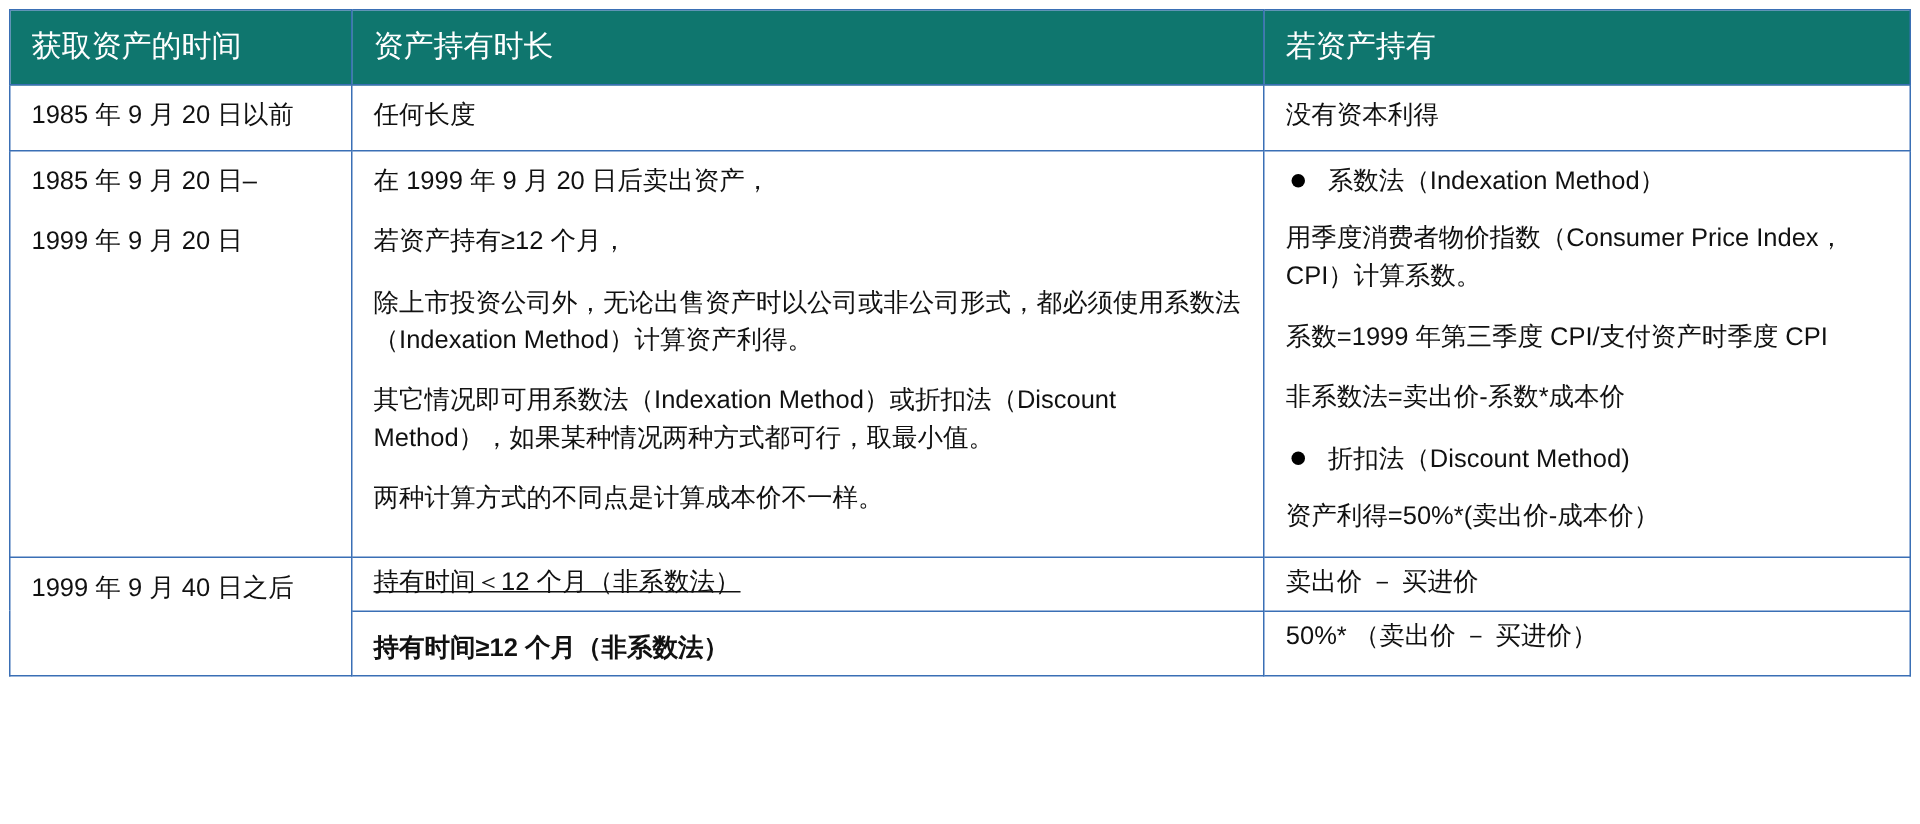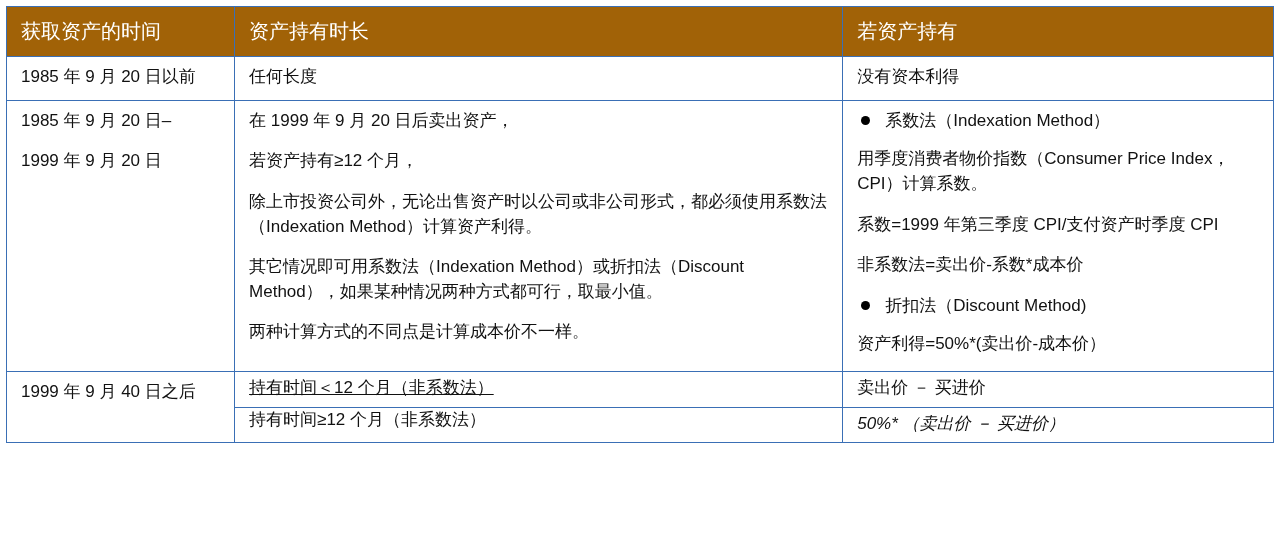--- a/index.html
+++ b/index.html
@@ -21,21 +21,21 @@
     table-layout: fixed;
   }
   table.tbl th, table.tbl td {
     border: 1px solid #3a6fb5;
     vertical-align: top;
     padding: 8px 14px 10px 14px;
     line-height: 1.45;
     box-sizing: border-box;
   }
   table.tbl th {
-    background: #a16207;
+    background: #0f766e;
     color: #fff;
     font-weight: normal;
     font-size: 20px;
     text-align: left;
     padding-top: 10px;
     padding-bottom: 10px;
   }
   col.c1 { width: 18%; }
   col.c2 { width: 48%; }
   col.c3 { width: 34%; }
@@ -98,18 +98,18 @@
           <div>资产利得=50%*(卖出价-成本价）</div>
         </td>
       </tr>
 
       <tr>
         <td class="bold" rowspan="2">1999 年 9 月 40 日之后</td>
         <td style="padding-top:4px;padding-bottom:6px;text-decoration:underline;">持有时间＜12 个月（非系数法）</td>
         <td style="padding-top:4px;padding-bottom:6px;">卖出价 － 买进价</td>
       </tr>
       <tr>
-        <td style="padding-top:0;padding-bottom:6px;">持有时间≥12 个月（非系数法）</td>
-        <td style="padding-top:4px;padding-bottom:6px;font-style:italic;">50%* （卖出价 － 买进价）</td>
+        <td style="padding-top:12px;padding-bottom:6px;font-weight:bold;">持有时间≥12 个月（非系数法）</td>
+        <td style="padding-top:4px;padding-bottom:6px;">50%* （卖出价 － 买进价）</td>
       </tr>
     </tbody>
   </table>
 </div>
 
 </body></html>

